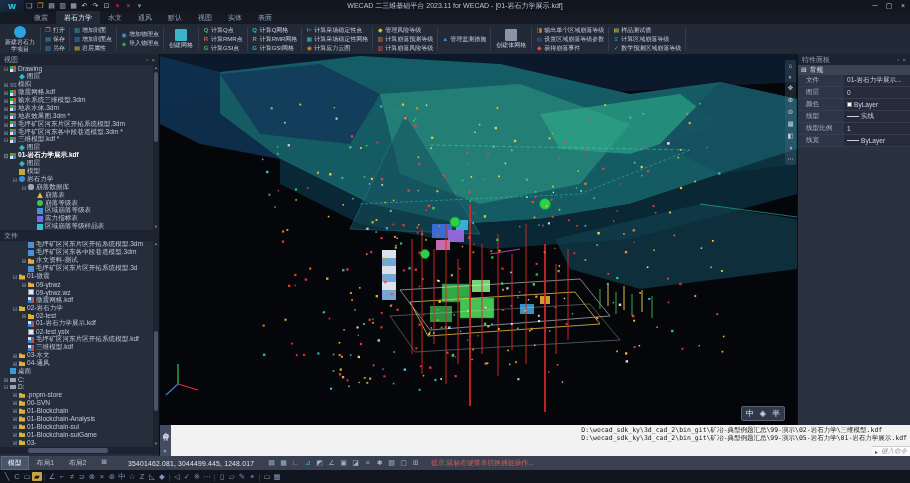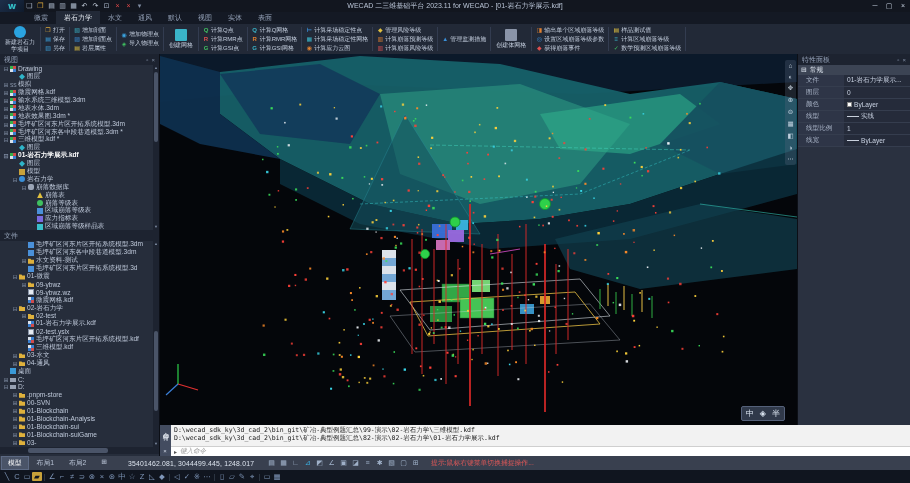--- a/index.html
+++ b/index.html
@@ -103,21 +103,21 @@
   .swatch { width:5px; height:5px; background:#fff; border:0.5px solid #888; flex:none; }
   .lineg { width:12px; height:1px; background:#c8d0dc; flex:none; }
 
   
   #cmd { left:160px; top:425px; width:750px; height:31px; background:#f2f2f2; display:flex; }
   #cmd-tab { width:11px; background:#434c60; color:#e8edf5; font-size:6.5px;
     writing-mode:vertical-rl; text-orientation:upright; display:flex; align-items:center;
     justify-content:flex-start; padding-top:2px; letter-spacing:1px; position:relative; }
   #cmd-tab .cmd-x { position:absolute; bottom:0; left:0; width:11px; height:8px;
     writing-mode:horizontal-tb; text-align:center; font-size:6px; color:#cfd6e4; }
-  #cmd-main { flex:1; display:flex; flex-direction:column; }
+  #cmd-main { flex:1; display:flex; flex-direction:column;align-items:flex-end; }
   #cmd-hist { flex:1; background:#f2f2f2; font-family:"DejaVu Sans Mono","Liberation Mono",monospace;
     font-size:6.5px; color:#222; padding:1px 3px; line-height:8px; }
   #cmd-input { height:10px; background:#ffffff; border-top:1px solid #cfcfcf;
     display:flex; align-items:center; font-size:6.5px; padding:0 3px; gap:3px; }
   #cmd-input .pr { color:#555; font-size:6px; }
   #cmd-input .ph { color:#9a9a9a; font-style:italic; }
 
   
   #status1 { left:0; top:456px; width:910px; height:14px; background:#39404f;
     display:flex; align-items:center; font-size:6.8px; color:#cdd6e4; }
@@ -1123,21 +1123,21 @@
   </div>
 
   <div id="cmd" class="abs">
     <div id="cmd-tab">
       <span>命令行</span>
       <span class="cmd-x">×</span>
     </div>
     <div id="cmd-main">
       <div id="cmd-hist">
           <div>D:\wecad_sdk_ky\3d_cad_2\bin_git\矿冶-典型例题汇总\99-演示\02-岩石力学\三维模型.kdf</div>
-          <div>D:\wecad_sdk_ky\3d_cad_2\bin_git\矿冶-典型例题汇总\82-演示\02-岩石力学\01-岩石力学展示.kdf</div>
+          <div>D:\wecad_sdk_ky\3d_cad_2\bin_git\矿冶-典型例题汇总\99-演示\05-岩石力学\01-岩石力学展示.kdf</div>
         </div>
       <div id="cmd-input">
         <span class="pr">▸</span>
         <span class="ph">键入命令</span>
       </div>
     </div>
   </div>
 
   <div id="status1" class="abs">
     <div id="stabs" style="display: flex;">

